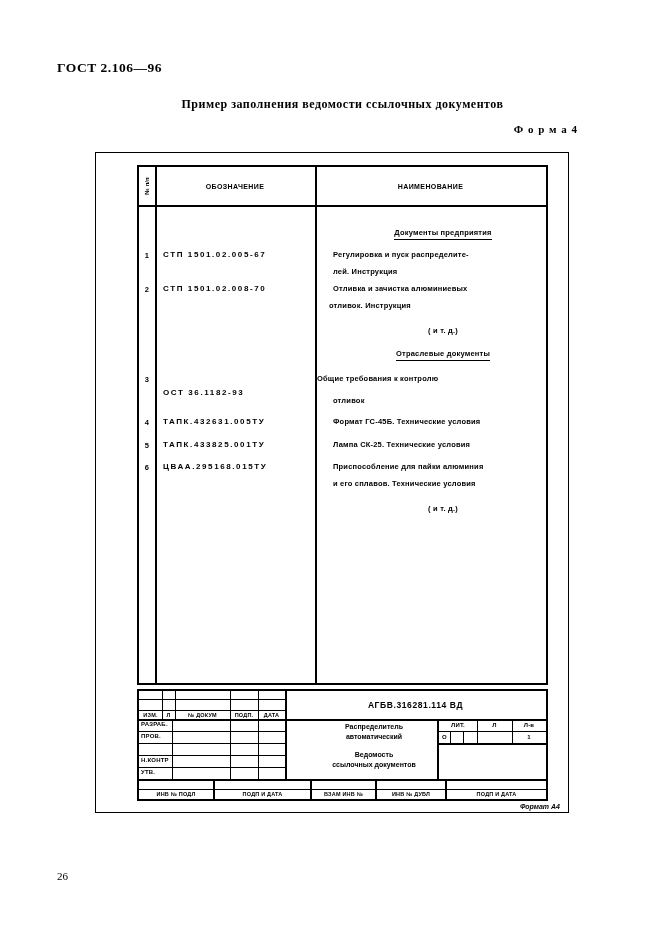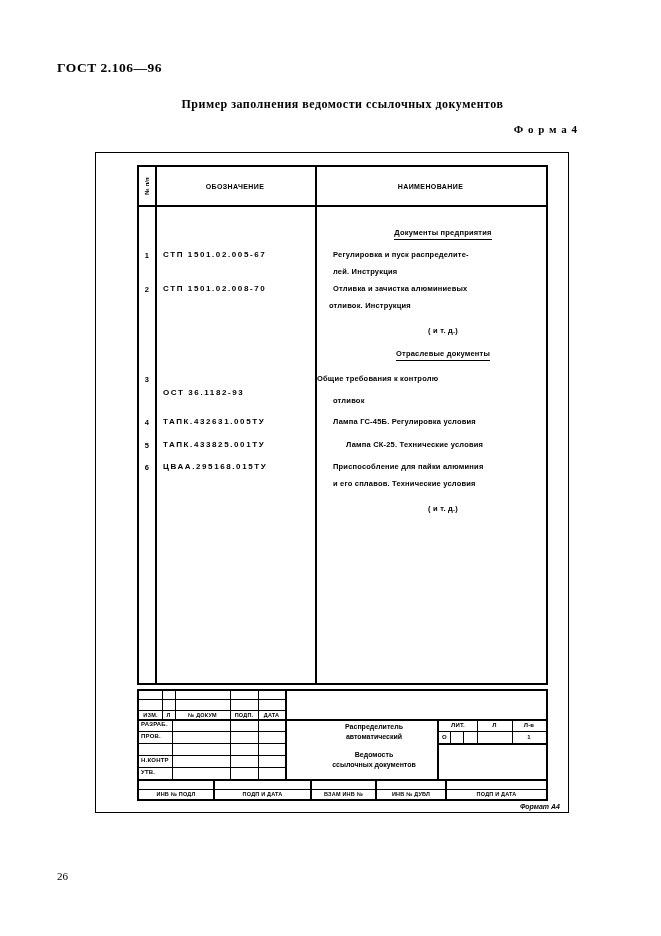--- a/index.html
+++ b/index.html
@@ -65,25 +65,25 @@
       <span class="und">Отраслевые документы</span>
     </div>
 
     <div class="c tb-txt" style="left:0;top:207px;width:16px;height:10px;">3</div>
     <div class="t desig" style="left:24px;top:221px;">ОСТ 36.1182-93</div>
     <div class="t tb-txt" style="left:178px;top:207px;">Общие требования к контролю</div>
     <div class="t tb-txt" style="left:194px;top:229px;">отливок</div>
 
     <div class="c tb-txt" style="left:0;top:250px;width:16px;height:10px;">4</div>
     <div class="t desig" style="left:24px;top:250px;">ТАПК.432631.005ТУ</div>
-    <div class="t tb-txt" style="left:194px;top:250px;">Лампа ГС-45Б. Регулировка условия</div>
+    <div class="t tb-txt" style="left:194px;top:250px;">Формат ГС-45Б. Технические условия</div>
 
     <div class="c tb-txt" style="left:0;top:273px;width:16px;height:10px;">5</div>
     <div class="t desig" style="left:24px;top:273px;">ТАПК.433825.001ТУ</div>
-    <div class="t tb-txt" style="left:194px;top:273px;margin-left:13px;">Лампа СК-25. Технические условия</div>
+    <div class="t tb-txt" style="left:194px;top:273px;">Лампа СК-25. Технические условия</div>
 
     <div class="c tb-txt" style="left:0;top:295px;width:16px;height:10px;">6</div>
     <div class="t desig" style="left:24px;top:295px;">ЦВАА.295168.015ТУ</div>
     <div class="t tb-txt" style="left:194px;top:295px;">Приспособление для пайки алюминия</div>
     <div class="t tb-txt" style="left:194px;top:312px;">и его сплавов. Технические условия</div>
 
     <div class="abs tb-txt ctr3" style="top:337px;">( и т. д.)</div>
   </div>
 
   <div class="frame2" style="left:137px;top:689px;width:411px;height:112px;">
@@ -115,20 +115,21 @@
     <div class="vl" style="left:171px;top:88px;width:2px;height:20px;"></div>
     <div class="vl" style="left:236px;top:88px;width:2px;height:20px;"></div>
     <div class="vl" style="left:306px;top:88px;width:2px;height:20px;"></div>
 
     <div class="c sm" style="left:0;top:19px;width:23px;height:9px;">ИЗМ.</div>
     <div class="c sm" style="left:23px;top:19px;width:13px;height:9px;">Л</div>
     <div class="c sm" style="left:36px;top:19px;width:55px;height:9px;">№ ДОКУМ</div>
     <div class="c sm" style="left:91px;top:19px;width:28px;height:9px;">ПОДП.</div>
     <div class="c sm" style="left:119px;top:19px;width:27px;height:9px;">ДАТА</div>
 
+    <div class="c b" style="left:146px;top:0;width:261px;height:28px;font-size:8.5px;letter-spacing:0.6px;">АГБВ.316281.114 ВД</div>
 
     <div class="t sm6" style="left:2px;top:30px;">РАЗРАБ.</div>
     <div class="t sm6" style="left:2px;top:42px;">ПРОВ.</div>
     <div class="t sm6" style="left:2px;top:66px;">Н.КОНТР</div>
     <div class="t sm6" style="left:2px;top:78px;">УТВ.</div>
 
     <div class="abs b" style="left:148px;top:32px;width:150px;text-align:center;font-size:7px;">Распределитель</div>
     <div class="abs b" style="left:148px;top:42px;width:150px;text-align:center;font-size:7px;">автоматический</div>
     <div class="abs b" style="left:148px;top:60px;width:150px;text-align:center;font-size:7px;">Ведомость</div>
     <div class="abs b" style="left:148px;top:70px;width:150px;text-align:center;font-size:7px;">ссылочных документов</div>

